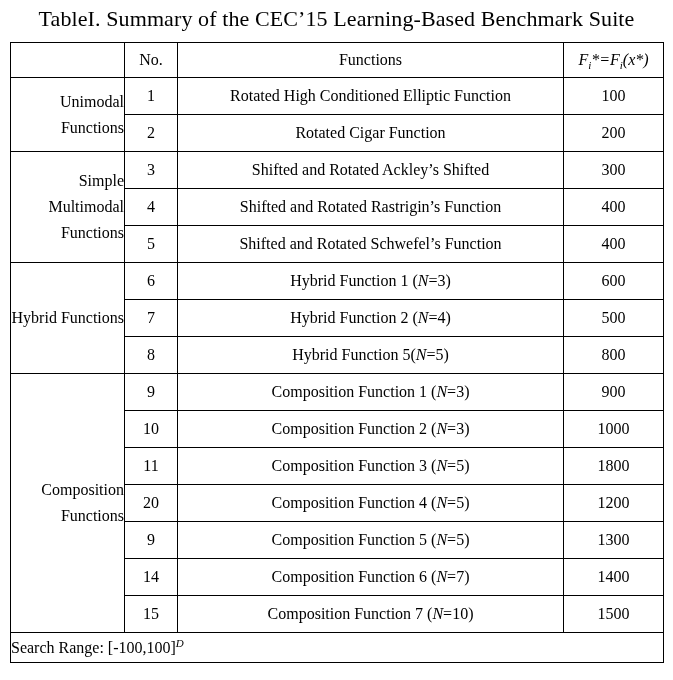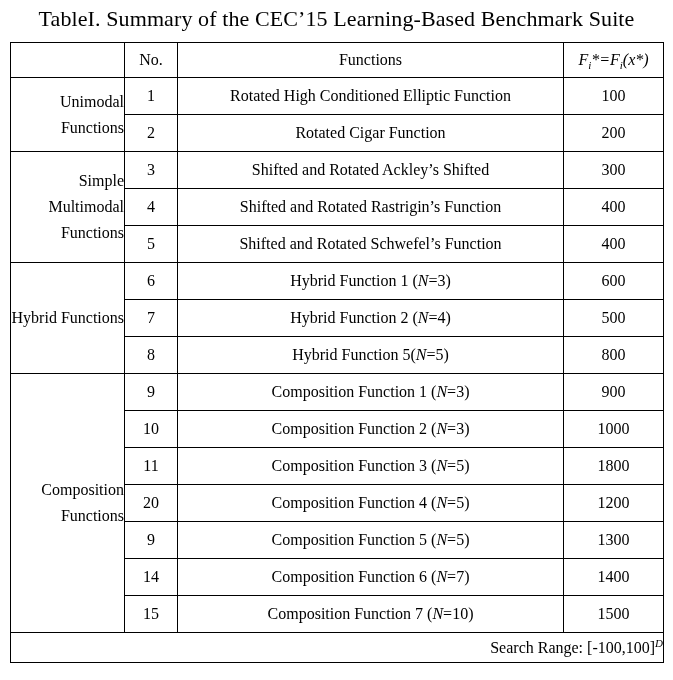--- a/index.html
+++ b/index.html
@@ -79,21 +79,21 @@
     vertical-align: middle;
     font-style: italic;
     white-space: nowrap;
   }
   .fstar-cell sub {
     font-size: 11px;
     line-height: 0;
   }
   .it { font-style: italic; }
   .foot-cell {
-    text-align: right;
+    text-align: left;
     vertical-align: middle;
   }
   .foot-cell sup {
     font-style: italic;
     font-size: 11px;
     line-height: 0;
   }
 </style>
 </head>
 <body>

